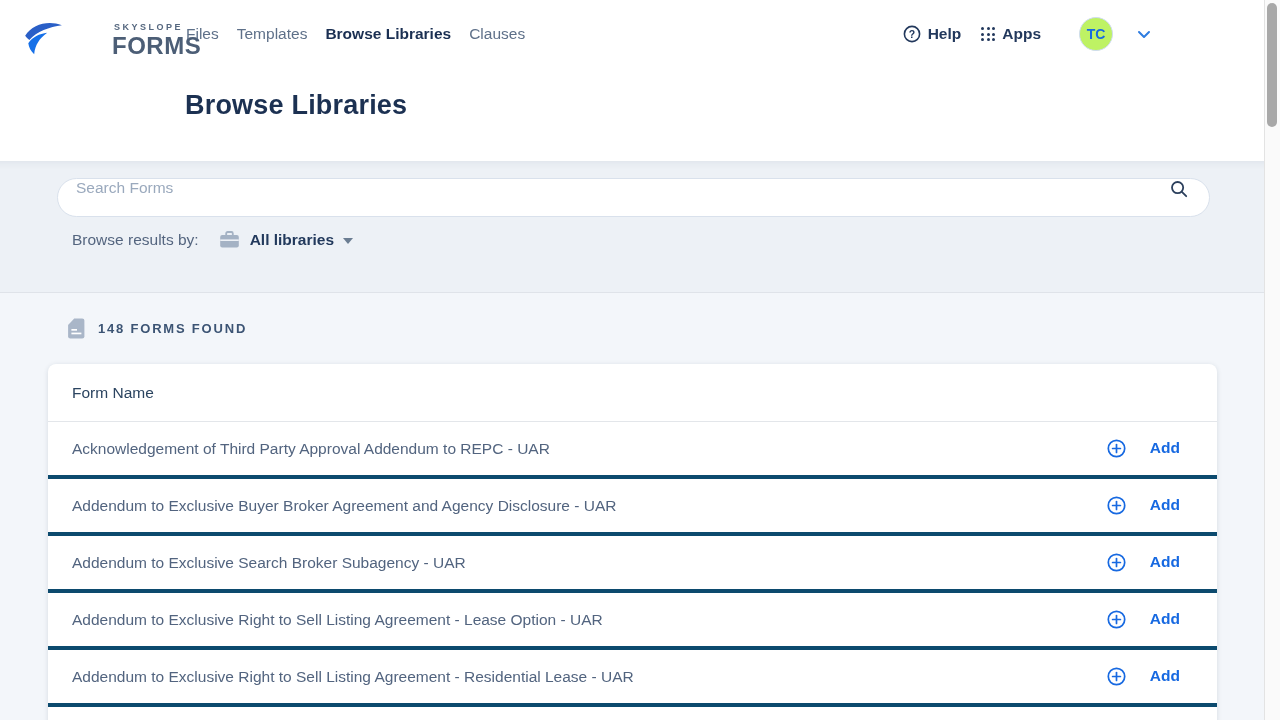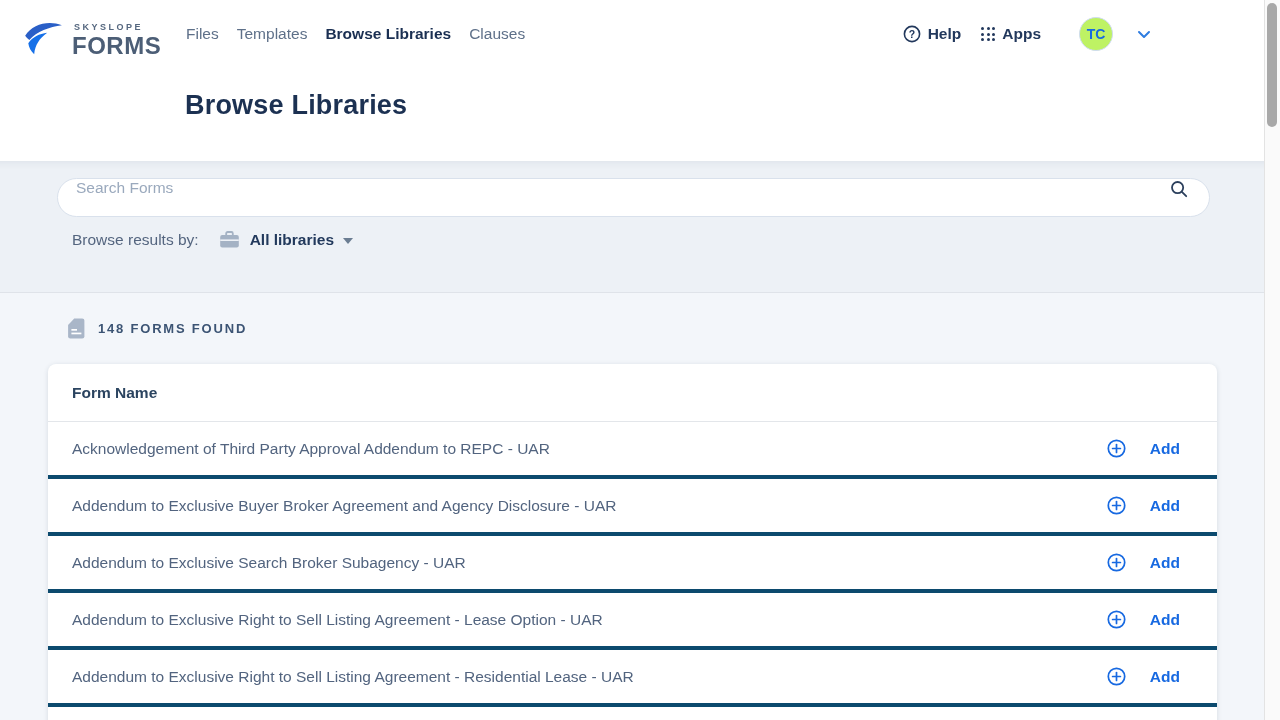--- a/index.html
+++ b/index.html
@@ -10,21 +10,21 @@
     position: relative;
     color: #52647f;
   }
   .stage { position: absolute; top: 0; left: 0; width: 1280px; height: 720px; overflow: hidden; }
 
   
   .header {
     position: absolute; top: 0; left: 0; width: 1264px; height: 161px;
     background: #ffffff; z-index: 2;
   }
-  .logo { position: absolute; left: 22px; top: 20px; display: flex; align-items: center; }
+  .logo { position: absolute; left: 22px; top: 20px; display: flex; align-items: center; gap: 40px; }
   .logo-swoosh { width: 42px; height: 40px; margin-right: 8px; }
   .logo-text { display: flex; flex-direction: column; line-height: 1; }
   .logo-top { font-size: 9px; font-weight: bold; letter-spacing: 2.5px; color: #55677f; margin-bottom: 2px; margin-left: 2px; }
   .logo-bottom { font-size: 24px; font-weight: 600; letter-spacing: 0.5px; color: #4c5e76; }
 
   .nav { position: absolute; left: 186px; top: 0; height: 68px; display: flex; align-items: center; gap: 18px; }
   .nav-item { font-size: 15.5px; color: #5e7089; cursor: pointer; white-space: nowrap; }
   .nav-item.active { color: #1a2f52; font-weight: bold; }
 
   .header-actions { position: absolute; right: 113px; top: 0; height: 68px; display: flex; align-items: center; gap: 20px; }
@@ -85,28 +85,28 @@
   .card {
     position: absolute; left: 48px; top: 71px; width: 1169px; height: 400px;
     background: #ffffff; border-radius: 8px 8px 0 0;
     box-shadow: 0 1px 5px rgba(27, 43, 66, 0.13);
     overflow: hidden;
   }
   .table-header {
     height: 58px; display: flex; align-items: center; padding: 0 24px;
     border-bottom: 1px solid #e3e6ea;
   }
-  .table-header-label { font-size: 15.5px; font-weight: bold; color: #2b4460; }
+  .table-header-label { font-size: 15.5px; font-weight: normal; color: #2b4460; }
   .table-row {
     height: 57px; display: flex; align-items: center; justify-content: space-between;
     padding: 0 37px 0 24px; border-bottom: 4px solid #0c4a6e; background: #ffffff;
   }
   .form-name { font-size: 15.5px; color: #52647f; }
   .add-btn {
-    display: flex; align-items: center; gap: 24px; background: none; border: none;
+    display: flex; gap: 24px; background: none; border: none;
     cursor: pointer; padding: 0;
   }
   .add-label { font-size: 15.5px; font-weight: bold; color: #1769e1; }
 
   
   .scrollbar {
     position: absolute; right: 0; top: 0; width: 16px; height: 720px;
     background: #fafafa; border-left: 1px solid #e3e3e3; z-index: 10;
   }
   .scrollbar-thumb {

